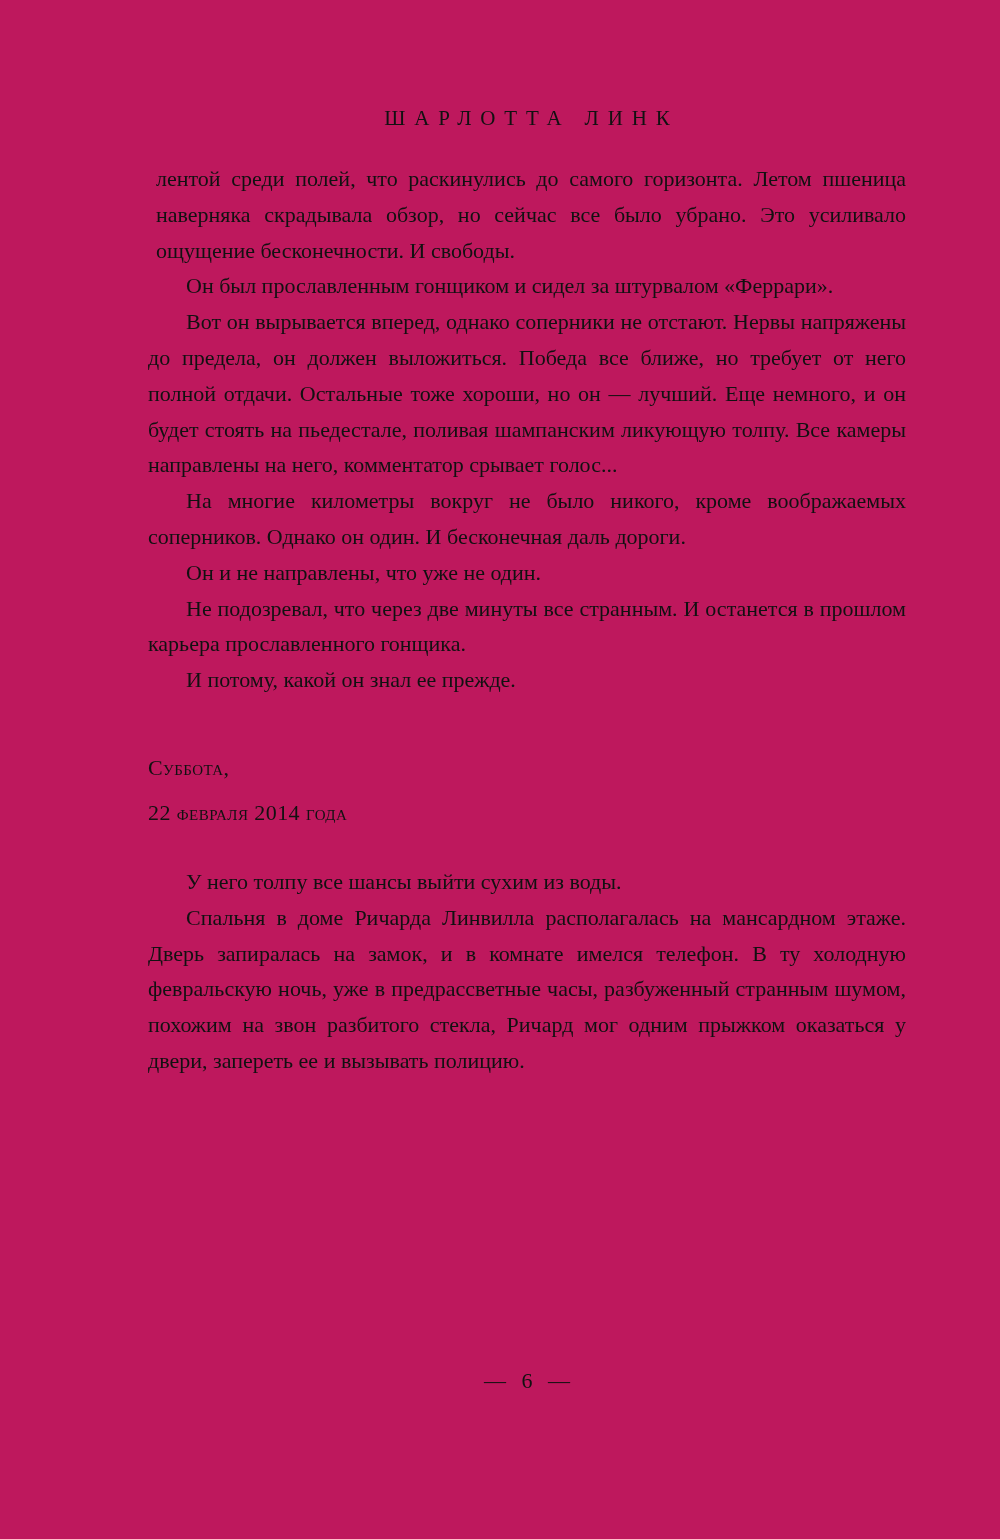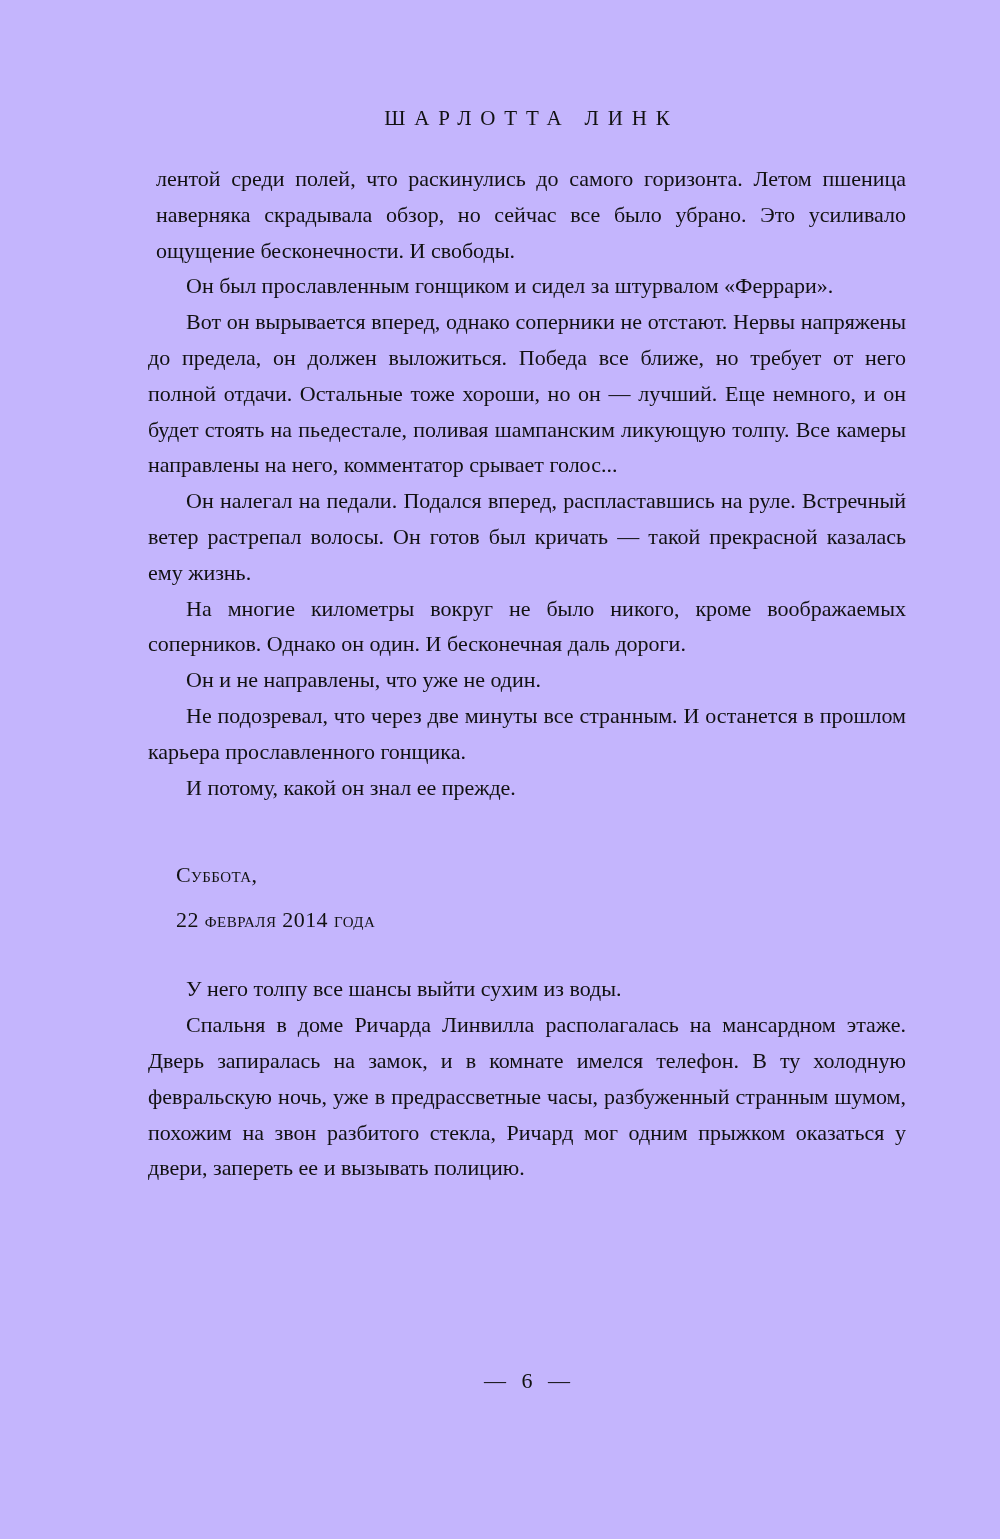--- a/index.html
+++ b/index.html
@@ -5,21 +5,21 @@
   html, body {
     margin: 0;
     padding: 0;
     background: #ffffff;
   }
   .page {
     position: relative;
     width: 1000px;
     height: 1539px;
     margin: 0 auto;
-    background: #c4b5fd;
+    background: #be185d;
     box-sizing: border-box;
     font-family: "Liberation Serif", "DejaVu Serif", serif;
     color: #111111;
     overflow: hidden;
   }
   .content {
     position: absolute;
     left: 148px;
     right: 94px;
     top: 106px;
@@ -46,21 +46,20 @@
   .section-heading {
     margin-top: 47px;
     margin-bottom: 29px;
     font-size: 22px;
     line-height: 45px;
     font-variant: small-caps;
     letter-spacing: 0.02em;
   }
   .section-heading .sc-line {
     display: block;
-    margin-left: 28px;
   }
   .page-footer {
     position: absolute;
     left: 148px;
     right: 94px;
     top: 1368px;
     text-align: center;
     font-size: 22px;
     word-spacing: 10px;
   }
@@ -70,21 +69,20 @@
 
 <div class="page">
   <div class="content">
 
     <div class="running-header">ШАРЛОТТА ЛИНК</div>
 
     <div class="body-text">
       <p class="no-indent">лентой среди полей, что раскинулись до самого горизонта. Летом пшеница наверняка скрадывала обзор, но сейчас все было убрано. Это усиливало ощущение бесконечности. И свободы.</p>
       <p>Он был прославленным гонщиком и сидел за штурвалом «Феррари».</p>
       <p>Вот он вырывается вперед, однако соперники не отстают. Нервы напряжены до предела, он должен выложиться. Победа все ближе, но требует от него полной отдачи. Остальные тоже хороши, но он — лучший. Еще немного, и он будет стоять на пьедестале, поливая шампанским ликующую толпу. Все камеры направлены на него, комментатор срывает голос...</p>
-      <p>Он налегал на педали. Подался вперед, распластавшись на руле. Встречный ветер растрепал волосы. Он готов был кричать — такой прекрасной казалась ему жизнь.</p>
       <p>На многие километры вокруг не было никого, кроме воображаемых соперников. Однако он один. И бесконечная даль дороги.</p>
       <p>Он и не направлены, что уже не один.</p>
       <p>Не подозревал, что через две минуты все странным. И останется в прошлом карьера прославленного гонщика.</p>
       <p>И потому, какой он знал ее прежде.</p>
 
       <div class="section-heading">
         <span class="sc-line">Суббота,</span>
         <span class="sc-line">22 февраля 2014 года</span>
       </div>
 

